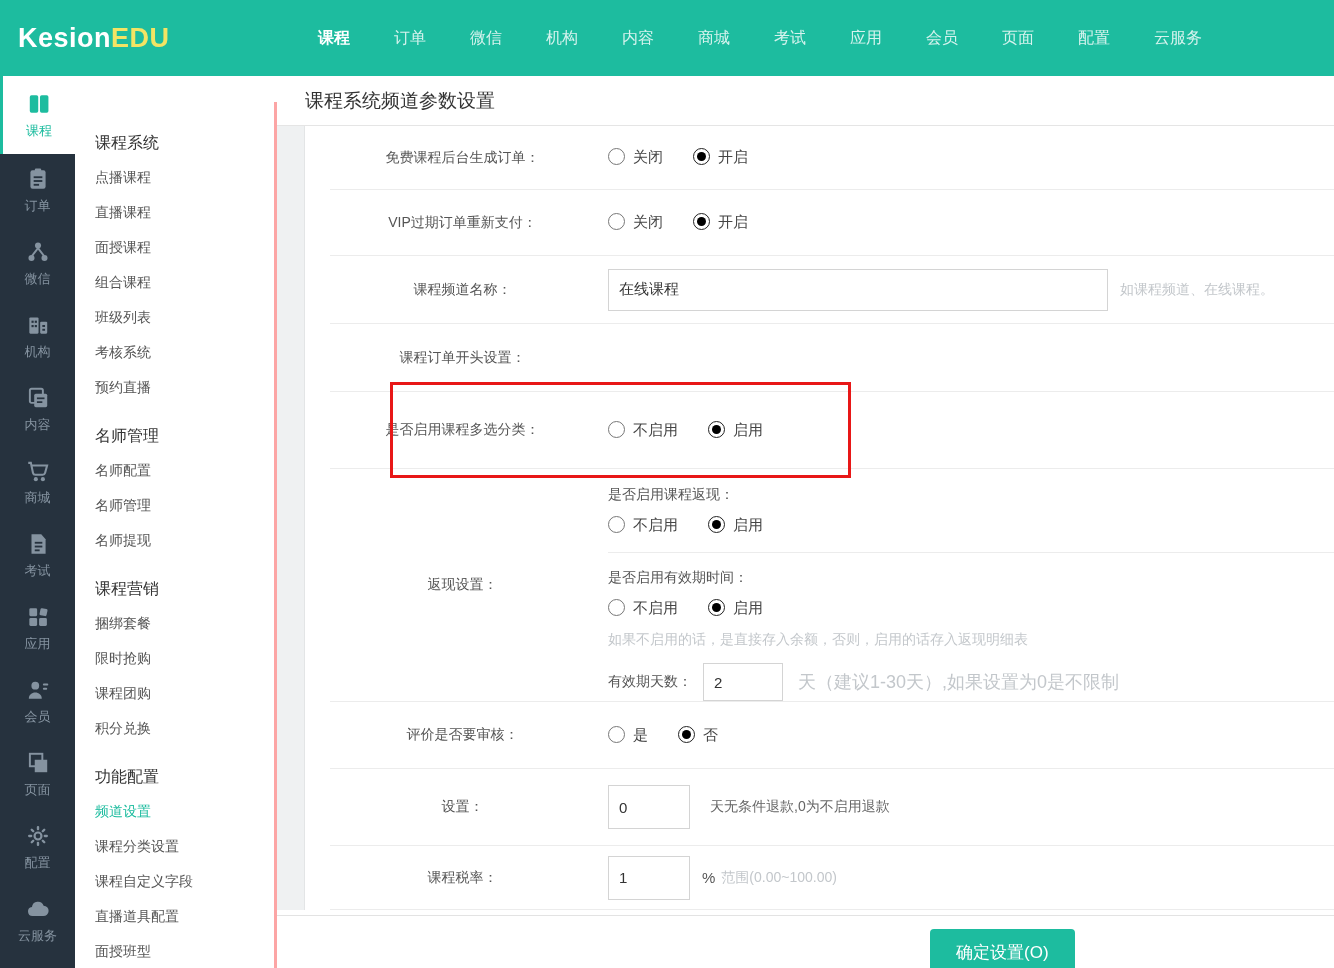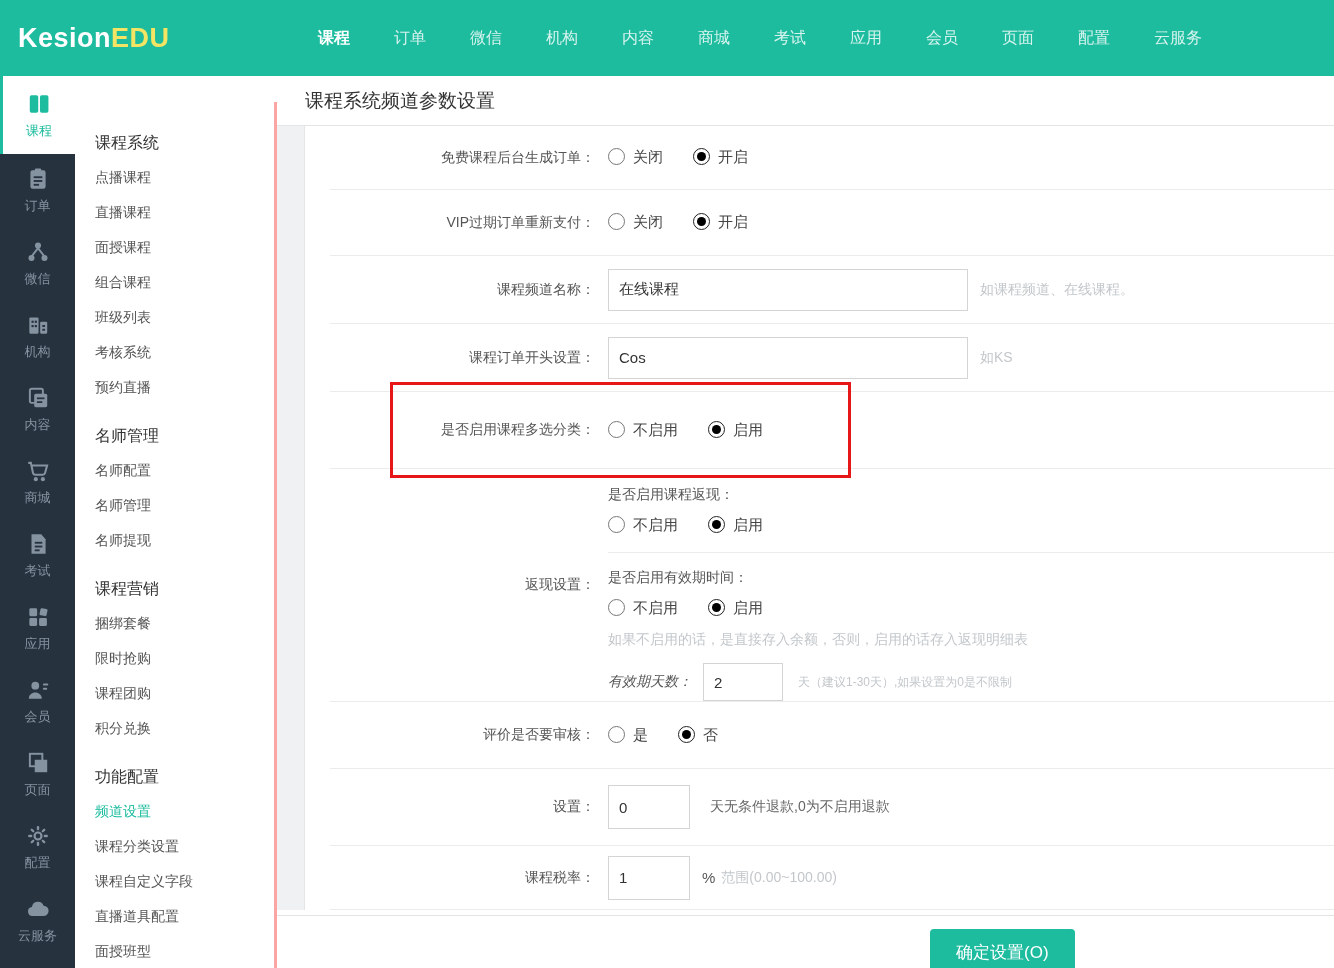--- a/index.html
+++ b/index.html
@@ -35,47 +35,47 @@
   
   .content { flex:1; display:flex; flex-direction:column; min-width:0; background:#fff; }
   .content-header { height:50px; border-bottom:1px solid #e5e5e5; display:flex; align-items:center;
     padding-left:28px; font-size:19px; color:#333; flex-shrink:0; }
   .content-body { display:flex; position:relative; padding-bottom:5px; }
   .gutter { width:28px; background:#eff1f2; border-right:1px solid #e3e5e6; flex-shrink:0; }
   .form-panel { flex:1; padding-left:25px; }
 
   .frow { display:flex; align-items:center; border-bottom:1px solid #ececec; }
   .h64{height:64px;} .h66{height:66px;} .h68{height:68px;} .h77{height:77px;} .h233{height:233px;} .h67{height:67px;}
-  .flabel { width:265px; text-align:right; color:#555; font-size:14px; flex-shrink:0; }
+  .flabel { width:265px; text-align:center; color:#555; font-size:14px; flex-shrink:0; }
   .fctrl { display:flex; align-items:center; margin-left:13px; flex:1; min-width:0; }
 
   .radio-opt { display:flex; margin-right:30px; font-size:15px; color:#444; cursor:pointer; }
   .radio { width:17px; height:17px; border:1px solid #777; border-radius:50%; margin-right:8px; position:relative; background:#fff; flex-shrink:0; }
   .radio.checked { border-color:#222; }
   .radio.checked::after { content:""; position:absolute; left:3px; top:3px; width:9px; height:9px; border-radius:50%; background:#000; }
 
-  .tinput { height:42px; width:360px; border:1px solid #d4d4d4; padding:0 10px; font-size:15px; color:#333; font-family:inherit; outline:none; }
+  .tinput { height:42px; width:500px; border:1px solid #d4d4d4; padding:0 10px; font-size:15px; color:#333; font-family:inherit; outline:none; }
   .tinput.small { width:82px; height:44px; }
   .tinput.days { width:80px; height:38px; }
 
   .hint { color:#c3c7cb; font-size:14px; margin-left:12px; white-space:nowrap; }
   .hint.dark { color:#666; margin-left:20px; }
   .unit { color:#555; font-size:15px; margin-left:12px; }
   .unit + .hint { margin-left:6px; }
 
   
   .cb-col { flex:1; margin-left:13px; min-width:0; }
   .cb-block1 { border-bottom:1px solid #ececec; padding:21px 0 17px; }
   .cb-block2 { padding:16px 0 4px; }
   .cb-label { font-size:14px; color:#555; margin-bottom:12px; }
   .cb-radios { display:flex; }
   .cb-hint { color:#c3c7cb; font-size:14px; margin:13px 0 14px; }
   .days-row { display:flex; align-items:center; }
-  .days-label { font-size:14px; color:#555; margin-right:11px;font-style:italic; }
-  .days-hint { color:#c3c7cb; font-size:12px; margin-left:15px; }
+  .days-label { font-size:14px; color:#555; margin-right:11px; }
+  .days-hint { color:#c3c7cb; font-size:18px; margin-left:15px; }
 
   .red-box { position:absolute; left:113px; top:256px; width:461px; height:96px; border:3px solid #e81717; pointer-events:none; }
 
   .content-footer { flex:1; border-top:1px solid #e3e3e3; padding-top:13px; }
   .submit-btn { margin-left:653px; height:46px; padding:0 26px; background:#1dbc9f; color:#fff; border:none;
     border-radius:4px; font-size:17px; font-family:inherit; cursor:pointer; }
 </style>
 </head>
 <body>
 
@@ -310,24 +310,20 @@
         <div class="frow h68">
           <div class="flabel">课程频道名称：</div>
           <div class="fctrl">
             <input class="tinput" type="text" value="在线课程" style="">
             <span class="hint">如课程频道、在线课程。</span>
           </div>
         </div>
 
         <div class="frow h68">
           <div class="flabel">课程订单开头设置：</div>
-          <div class="fctrl">
-            <input class="tinput" type="text" value="Cos" style="">
-            <span class="hint">如KS</span>
-          </div>
         </div>
 
         <div class="frow h77">
           <div class="flabel">是否启用课程多选分类：</div>
           <div class="fctrl">
             <span class="radio-opt">
                 <span class="radio"></span>
                 <span>不启用</span>
               </span>
             <span class="radio-opt">

